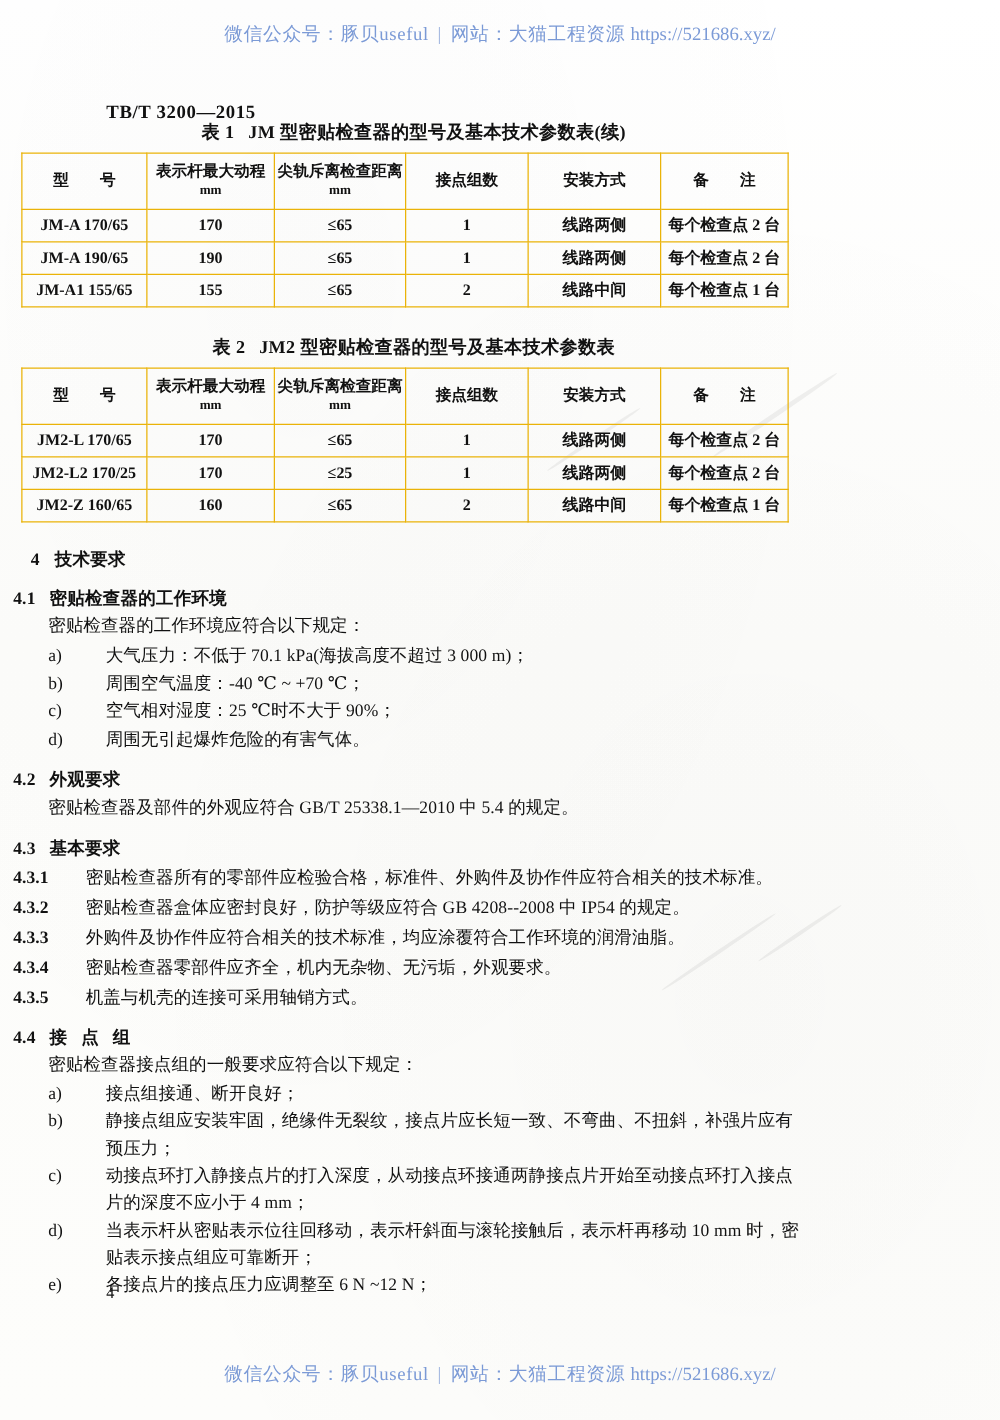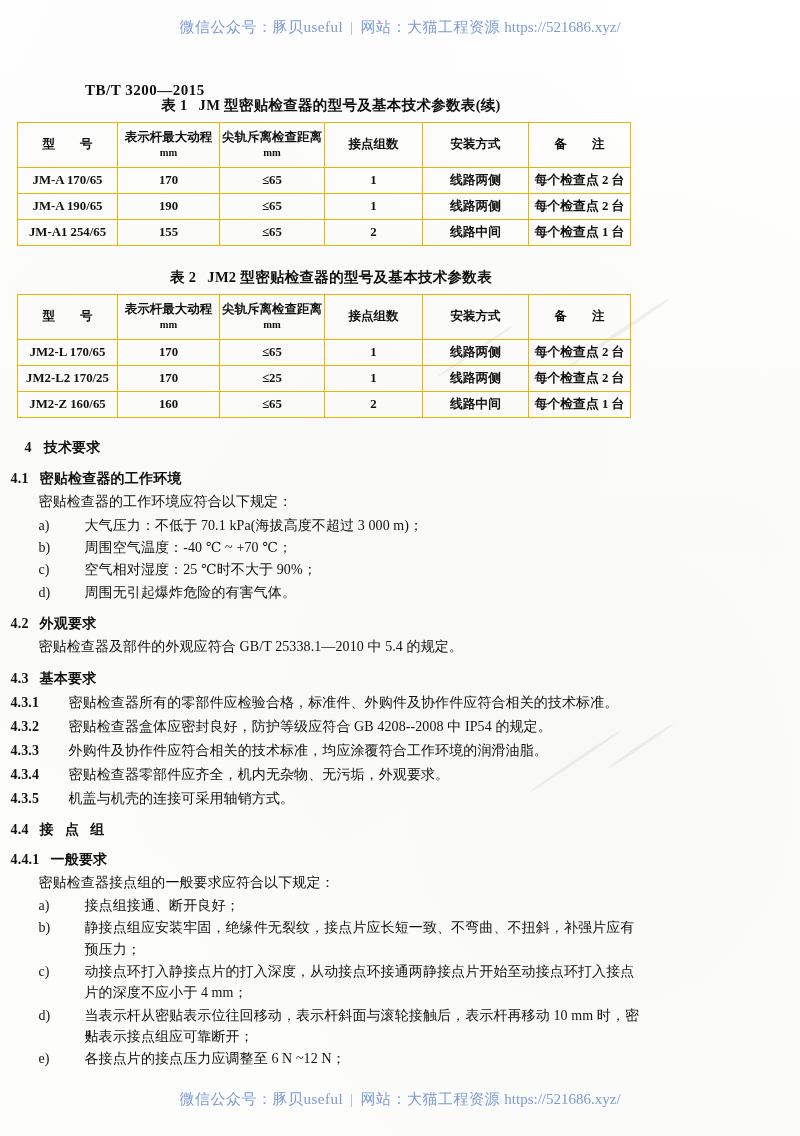--- a/index.html
+++ b/index.html
@@ -271,21 +271,21 @@
         </tr>
         <tr>
           <td>JM-A 190/65</td>
           <td>190</td>
           <td>≤65</td>
           <td>1</td>
           <td>线路两侧</td>
           <td>每个检查点 2 台</td>
         </tr>
         <tr>
-          <td>JM-A1 254/65</td>
+          <td>JM-A1 155/65</td>
           <td>155</td>
           <td>≤65</td>
           <td>2</td>
           <td>线路中间</td>
           <td>每个检查点 1 台</td>
         </tr>
       </tbody>
     </table>
 
     <div class="tbl-gap"></div>
@@ -408,23 +408,20 @@
         <span class="t">密贴检查器零部件应齐全，机内无杂物、无污垢，外观要求。</span>
       </div>
       <div class="clause">
         <span class="n">4.3.5</span>
         <span class="t">机盖与机壳的连接可采用轴销方式。</span>
       </div>
 
       <div class="h2 spaced">
         <span class="n">4.4</span><span class="t">接 点 组</span>
       </div>
-      <div class="h2">
-        <span class="n">4.4.1</span><span>一般要求</span>
-      </div>
       <div class="para">密贴检查器接点组的一般要求应符合以下规定：</div>
       <ol class="alpha">
         <li>
           <span class="mk">a)</span>
           <span class="tx">接点组接通、断开良好；</span>
         </li>
         <li>
           <span class="mk">b)</span>
           <span class="tx">静接点组应安装牢固，绝缘件无裂纹，接点片应长短一致、不弯曲、不扭斜，补强片应有预压力；</span>
         </li>

